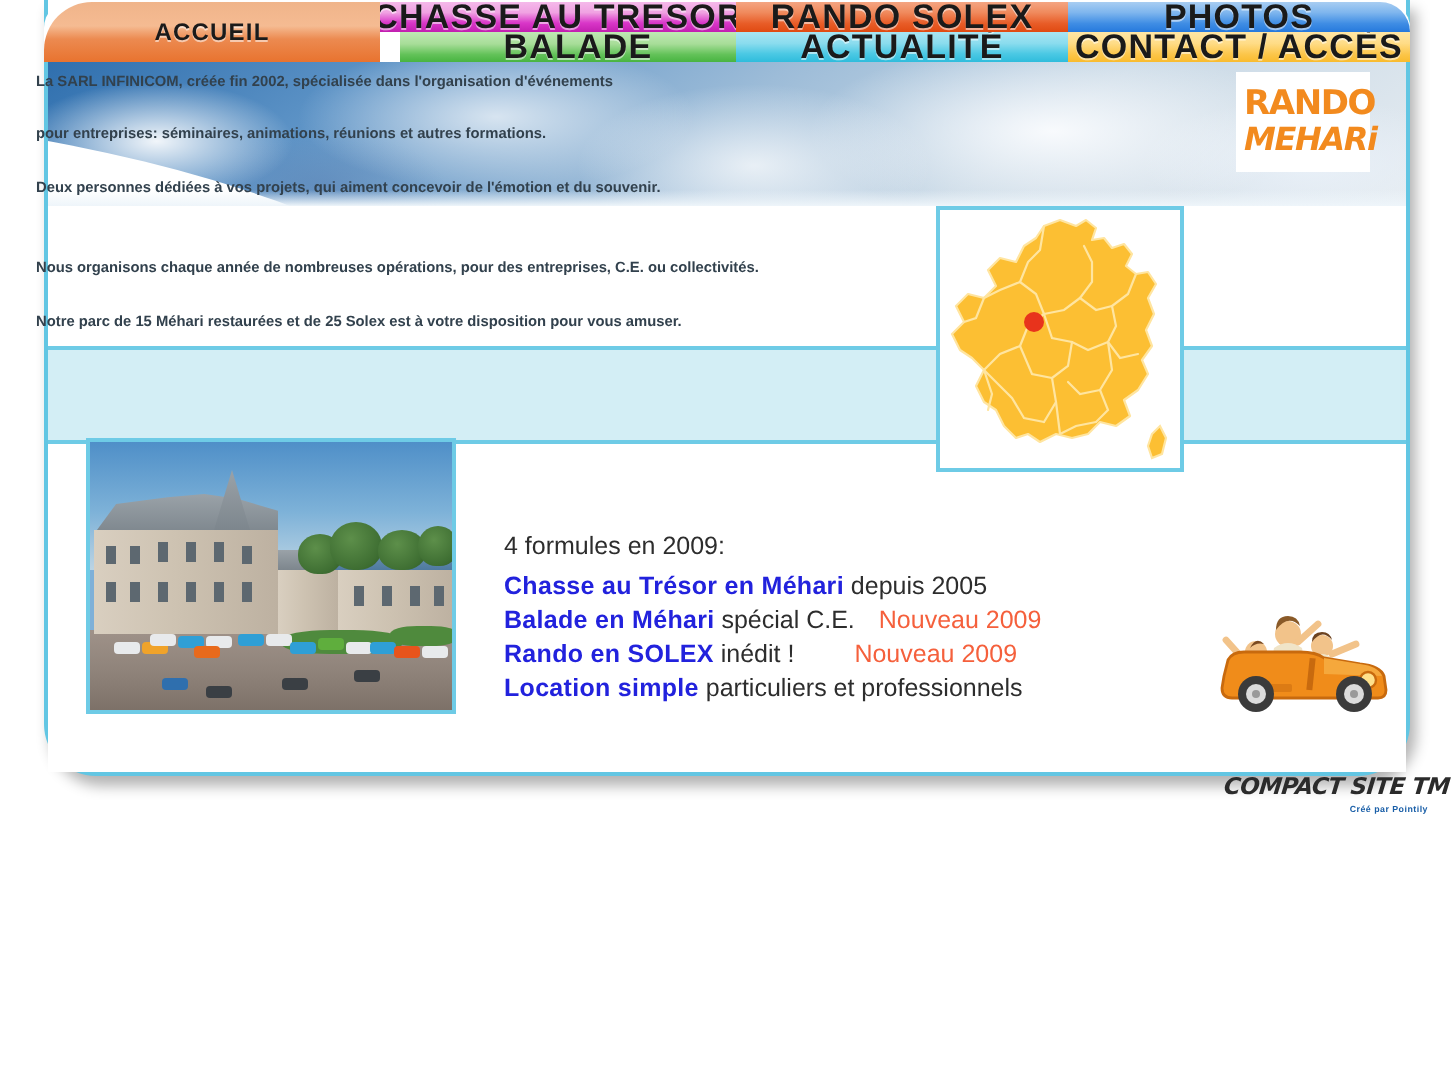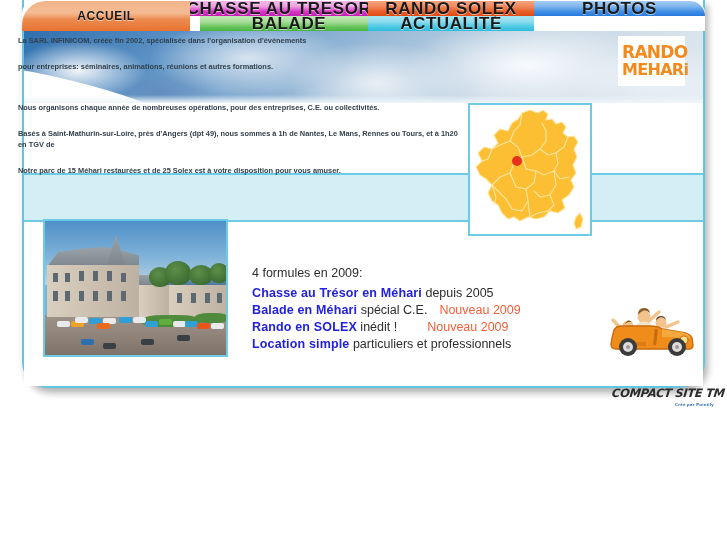--- a/index.html
+++ b/index.html
@@ -179,21 +179,21 @@
   }
   .logo-l1, .logo-l2 {
     color: #f28a1e;
     font-weight: bold;
     font-size: 17px;
     line-height: 17px;
     letter-spacing: -.7px;
     font-family: "DejaVu Sans", sans-serif;
     text-align: right;
   }
-  .logo-l2 { font-size: 16px; }
+  .logo-l2 { font-size: 16px; font-style: italic; }
 
   
   .panel-white {
     position: absolute;
     left: 24px; top: 103px;
     width: 679px; height: 72px;
     background: #ffffff;
     border-bottom: 2px solid #6ecbe6;
   }
   .band-cyan {
@@ -353,31 +353,32 @@
   <div class="navbar">
     <div class="nav-edge-l"></div>
     <div class="nav-edge-r"></div>
 
     <div class="nav-cell nav-accueil">ACCUEIL</div>
     <div class="nav-cell nav-chasse">CHASSE AU TRESOR</div>
     <div class="nav-cell nav-balade">BALADE</div>
     <div class="nav-cell nav-actu">ACTUALITÉ</div>
     <div class="nav-cell nav-rando">RANDO SOLEX</div>
     <div class="nav-cell nav-photos">PHOTOS</div>
+    <div class="nav-cell nav-contact">CONTACT / ACCÈS</div>
   </div>
 
   <div class="intro">
     <div>
       <p class="intro-p">La SARL INFINICOM, créée fin 2002, spécialisée dans l'organisation d'événements</p>
       <p class="intro-p">pour entreprises: séminaires, animations, réunions et autres formations.</p>
+      <p class="intro-p">Deux personnes dédiées à vos projets, qui aiment concevoir de l'émotion et du souvenir.</p>
     </div>
     <div class="intro-gap"></div>
     <div>
       <p class="intro-p">Nous organisons chaque année de nombreuses opérations, pour des entreprises, C.E. ou collectivités.</p>
-      <p class="intro-p">Basés à Saint-Mathurin-sur-Loire, près d'Angers (dpt 49), nous sommes à 1h de Nantes, Le Mans, Rennes ou Tours, et à 1h20 en TGV de</p>
       <p class="intro-p">Notre parc de 15 Méhari restaurées et de 25 Solex est à votre disposition pour vous amuser.</p>
     </div>
   </div>
 
   <div class="logo-box">
     <div class="logo-l1">RANDO</div>
     <div class="logo-l2">MEHARi</div>
   </div>
 
   <div class="map-frame">

